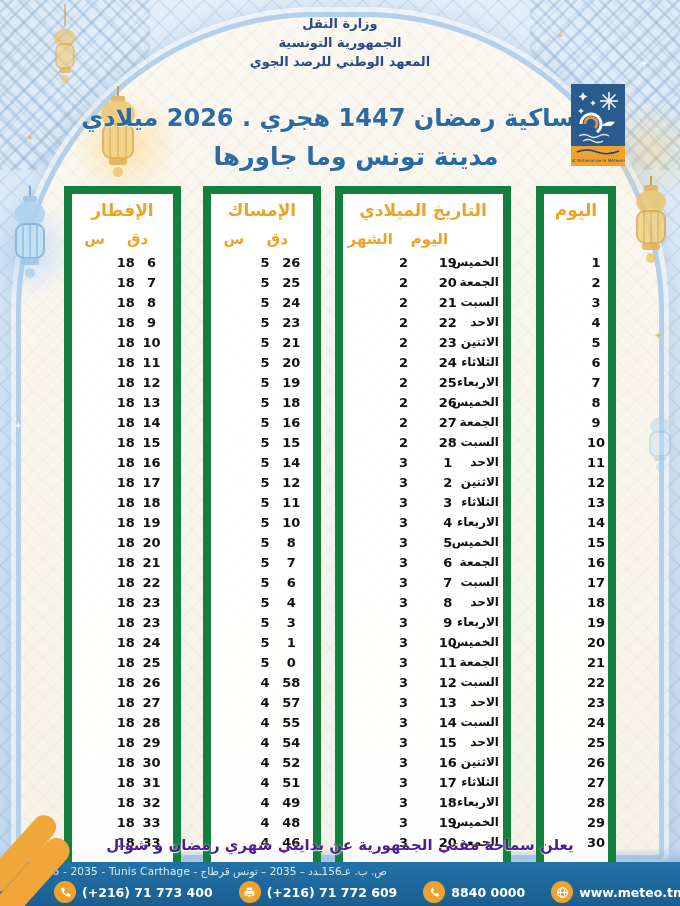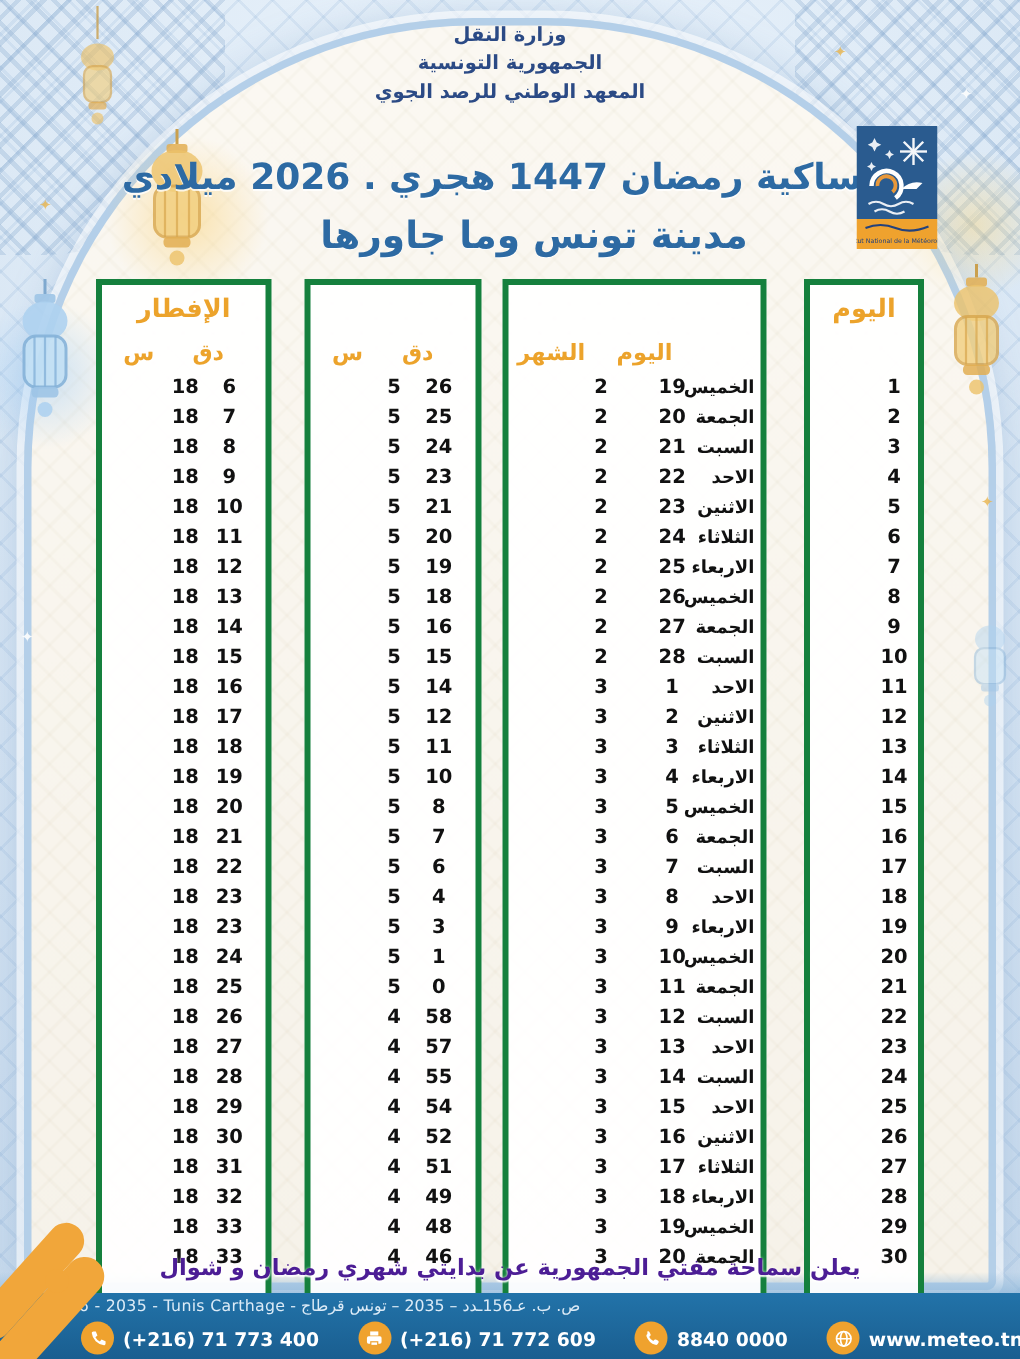--- a/index.html
+++ b/index.html
@@ -44,21 +44,21 @@
   .logo{position:absolute;left:571px;top:84px;width:54px;height:82px;z-index:6;}
   
   .title-main{position:absolute;top:104px;left:0;width:680px;text-align:center;
     color:#2d6aa3;font-weight:bold;font-size:24px;z-index:5;
     text-shadow:0 1px 0 rgba(255,255,255,.8);}
   .title-sub{position:absolute;top:142px;left:0;width:680px;text-align:center;
     color:#2d6aa3;font-weight:bold;font-size:25px;z-index:5;
     text-shadow:0 1px 0 rgba(255,255,255,.8);padding-left:16px;}
   
   .tbox{position:absolute;top:186px;height:689px;box-sizing:border-box;
-    background:rgba(255,255,255,.93);border:4px solid #15803d;z-index:5;}
+    background:rgba(255,255,255,.93);border:8px solid #15803d;z-index:5;}
   .box-day{left:536px;width:80px;}
   .box-date{left:335px;width:176px;}
   .box-imsak{left:203px;width:118px;}
   .box-iftar{left:64px;width:117px;}
   .box-head{position:relative;height:58px;color:#eca32b;font-weight:bold;}
   .box-head .main-label{display:block;text-align:center;font-size:17px;padding-top:6px;}
   .subrow{position:absolute;left:0;right:0;bottom:4px;display:grid;font-size:15px;}
   .subrow span{text-align:center;}
   .box-imsak .subrow, .box-iftar .subrow{grid-template-columns:45% 40% 15%;}
   .box-date .subrow{grid-template-columns:34% 40% 26%;}
@@ -286,20 +286,21 @@
         <span class="c">29</span>
       </div>
       <div class="trow">
         <span class="c">30</span>
       </div>
     </div>
 </section>
 
 <section class="tbox box-date">
   <div class="box-head">
+    <span class="main-label" dir="rtl">التاريخ الميلادي</span>
     <div class="subrow">
       <span dir="rtl">الشهر</span>
       <span dir="rtl">اليوم</span>
       <span></span>
     </div>
   </div>
   <div class="rows">
       <div class="trow">
         <span class="c">2</span>
         <span class="c">19</span>
@@ -448,20 +449,21 @@
       <div class="trow">
         <span class="c">3</span>
         <span class="c">20</span>
         <span class="w">الجمعة</span>
       </div>
     </div>
 </section>
 
 <section class="tbox box-imsak">
   <div class="box-head">
+    <span class="main-label" dir="rtl">الإمساك</span>
     <div class="subrow">
       <span dir="rtl">س</span>
       <span dir="rtl">دق</span>
       <span></span>
     </div>
   </div>
   <div class="rows">
       <div class="trow">
         <span class="c">5</span>
         <span class="c">26</span>

